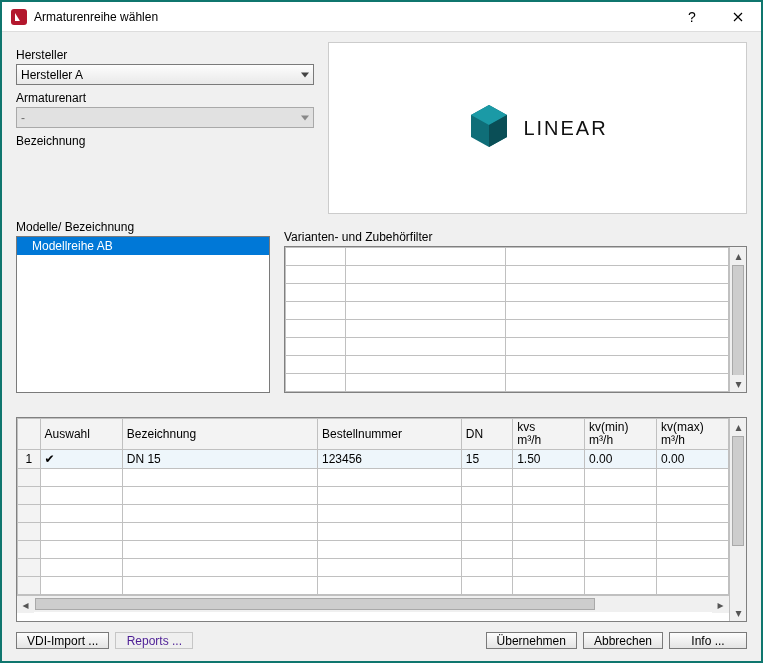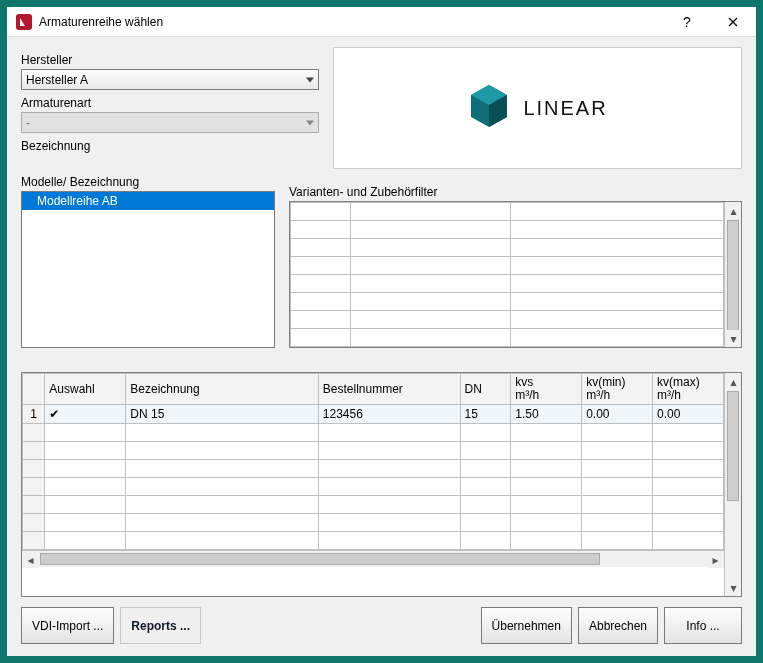--- a/index.html
+++ b/index.html
@@ -1,32 +1,32 @@
 <!DOCTYPE html>
 <html><head>
 <meta charset="utf-8">
 <style>
   * { box-sizing: border-box; font-family: "Segoe UI", Tahoma, sans-serif; font-size: 12px; }
   html, body { margin:0; padding:0; background:#fff; }
-  .window { width:763px; height:663px; border:7px solid #0f766e; background:#f0f0f0; display:flex; flex-direction:column; }
+  .window { width:763px; height:663px; border:2px solid #0f766e; background:#f0f0f0; display:flex; flex-direction:column; }
   .titlebar { height:30px; background:#fff; display:flex; align-items:center; border-bottom:1px solid #ddd; }
   .titlebar .app-icon { width:18px; height:18px; margin:0 6px 0 8px; position:relative; }
   .titlebar .app-icon svg { display:block; }
   .titlebar .title-text { flex:0 0 auto; color:#000; }
   .titlebar .spacer { flex:1; }
   .titlebar .win-btn { width:46px; height:30px; display:flex; align-items:center; justify-content:center; color:#000; }
   .content { flex:1; padding:10px 14px 12px 14px; display:flex; flex-direction:column; gap:0; overflow:hidden; }
   .top-row { display:flex; gap:14px; }
   .left-col { width:298px; display:flex; flex-direction:column; }
   .lbl { color:#000; margin-top:6px; margin-bottom:2px; }
   .combo { height:21px; border:1px solid #7a7a7a; background:linear-gradient(#fdfdfd,#e9e9e9); display:flex; align-items:center; padding:0 4px; position:relative; }
   .combo.disabled { background:#e1e1e1; color:#6d6d6d; border-color:#a9a9a9; }
   .combo .arrow { position:absolute; right:4px; top:50%; transform:translateY(-50%); width:0;height:0;border-left:4px solid transparent;border-right:4px solid transparent;border-top:5px solid #444; }
   .combo.disabled .arrow { border-top-color:#888; }
-  .brand-box { flex:1; height:122px; border:1px solid #ccc; background:#fff; display:flex; align-items:center; justify-content:center; gap:12px; }
+  .brand-box { flex:1; height:172px; border:1px solid #ccc; background:#fff; display:flex; align-items:center; justify-content:center; gap:12px; }
   .brand-word { font-size:20px; letter-spacing:2px; font-weight:400; color:#111; }
   .mid-row { display:flex; gap:14px; margin-top:6px; }
   .models-box { width:254px; display:flex; flex-direction:column; }
   .listbox { flex:1; height:180px; border:1px solid #7a7a7a; background:#fff; overflow:auto; }
   .listbox .item { padding:2px 15px; }
   .listbox .item.selected { background:#0078d7; color:#fff; }
   .variants-box { flex:1; display:flex; flex-direction:column; }
   .grid-wrap { flex:1; border:1px solid #808080; background:#fff; display:flex; overflow:hidden; }
   .grid { flex:1; border-collapse:collapse; table-layout:fixed; width:100%; }
   .grid th, .grid td { border:1px solid #c0c0c0; padding:2px 4px; text-align:left; height:18px; font-weight:normal; background:#fff; overflow:hidden; white-space:nowrap; }
@@ -40,22 +40,22 @@
   .auswahl-col { width:80px; }
   .bez-col { width:190px; }
   .best-col { width:140px; }
   .dn-col { width:50px; }
   .k-col { width:70px; }
   .row-highlight td { background:#eef6fb; }
   .grid td.rownum { background:#f3f3f3; text-align:center; }
   .check { text-align:center; }
   .footer { display:flex; gap:6px; margin-top:10px; align-items:center; }
   .footer .gap { flex:1; }
-  .btn { height:37px; min-width:78px; padding:0 10px; border:1px solid #7a7a7a; background:linear-gradient(#fdfdfd,#e4e4e4); display:inline-flex; align-items:center; justify-content:center; cursor:default; }
-  .btn.disabled { color:#0f172a; background:#efefef; border-color:#c6c6c6;font-weight:bold; }
+  .btn { height:17px; min-width:78px; padding:0 10px; border:1px solid #7a7a7a; background:linear-gradient(#fdfdfd,#e4e4e4); display:inline-flex; align-items:center; justify-content:center; cursor:default; }
+  .btn.disabled { color:#4c1d95; background:#efefef; border-color:#c6c6c6; }
   .hscroll { height:17px; background:#f0f0f0; border-top:1px solid #c0c0c0; position:relative; }
   .hscroll .thumb { position:absolute; top:2px; bottom:2px; left:2px; width:120px; background:#cdcdcd; border:1px solid #a9a9a9; }
   .sb-arrow { width:17px; height:17px; display:flex; align-items:center; justify-content:center; color:#555; position:absolute; background:#f0f0f0; }
 </style>
 </head>
 <body>
 
 <div class="window">
 
   <div class="titlebar">

